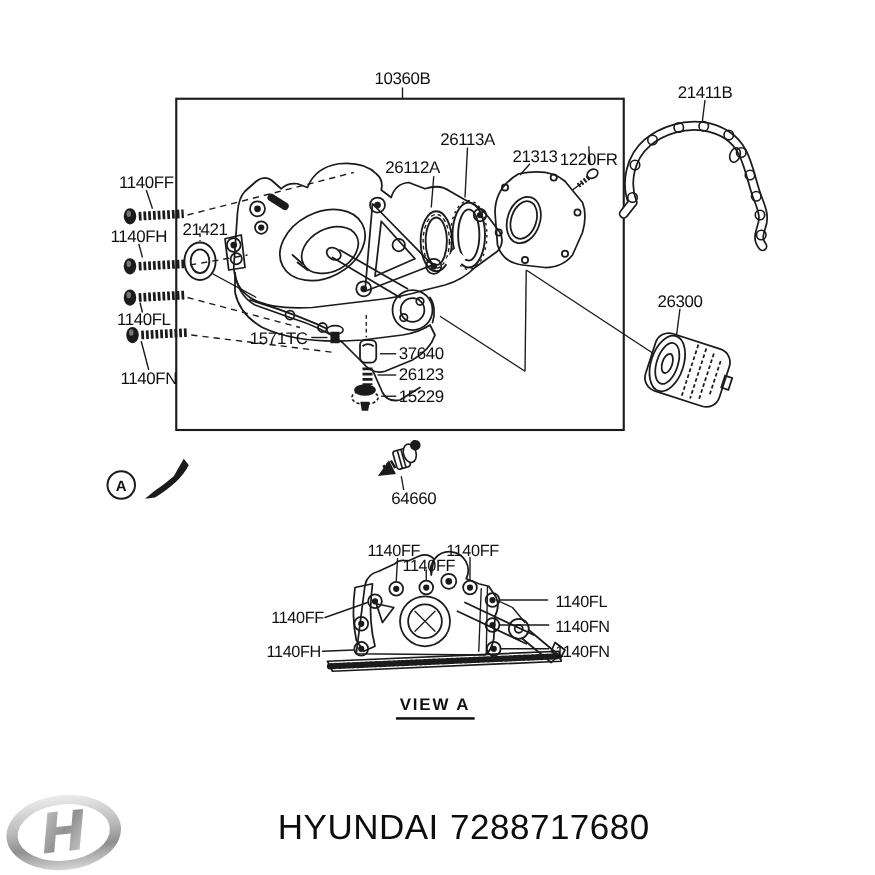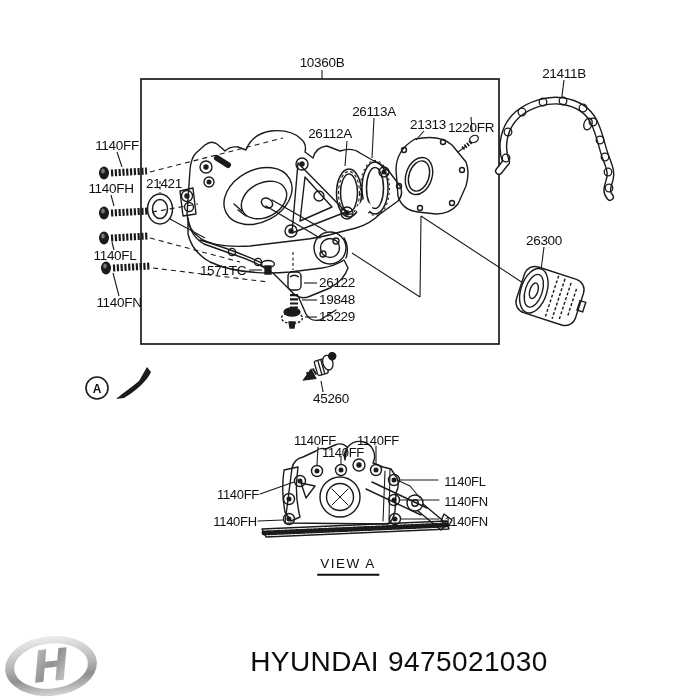--- a/index.html
+++ b/index.html
@@ -8,27 +8,27 @@
     font-family:"Liberation Sans",sans-serif;overflow:hidden;
   }
   svg{position:absolute;left:0;top:0;}
   .lbl{
     position:absolute;transform:translate(-50%,-50%);
     font-size:13.5px;letter-spacing:-0.3px;color:#101010;
     white-space:nowrap;line-height:1;
   }
   .lbl.small{font-size:13px;}
   .view-caption{
-    font-weight:normal;font-size:13.5px;letter-spacing:1.5px;
+    font-weight:bold;font-size:13.5px;letter-spacing:1.5px;
     border-bottom:2px solid #101010;padding:0 3px 3px 3px;
   }
   .brand-line{
     position:absolute;left:371px;top:646px;transform:translateX(-50%);
     font-size:28px;color:#0d0d0d;letter-spacing:0.4px;white-space:nowrap;
-    display:flex;gap:9px;margin-left:28px;
+    display:flex;gap:9px;
   }
 </style>
 </head>
 <body>
 
 <svg width="700" height="700" viewBox="0 0 700 700">
   <defs>
     <linearGradient id="silver" x1="0" y1="0" x2="0" y2="1">
       <stop offset="0" stop-color="#ededed"></stop>
       <stop offset="0.45" stop-color="#b9b9b9"></stop>
@@ -323,33 +323,33 @@
 <div class="lbl" style="left:374px;top:112px">26113A</div>
 <div class="lbl" style="left:330px;top:134px">26112A</div>
 <div class="lbl" style="left:428px;top:125px">21313</div>
 <div class="lbl" style="left:471px;top:128px">1220FR</div>
 <div class="lbl" style="left:117px;top:146px">1140FF</div>
 <div class="lbl" style="left:164px;top:184px">21421</div>
 <div class="lbl" style="left:111px;top:189px">1140FH</div>
 <div class="lbl" style="left:115px;top:256px">1140FL</div>
 <div class="lbl" style="left:119px;top:303px">1140FN</div>
 <div class="lbl" style="left:223px;top:271px">1571TC</div>
-<div class="lbl" style="left:337px;top:283px">26122</div>
-<div class="lbl" style="left:337px;top:300px">19848</div>
+<div class="lbl" style="left:337px;top:283px">37640</div>
+<div class="lbl" style="left:337px;top:300px">26123</div>
 <div class="lbl" style="left:337px;top:317px">15229</div>
 <div class="lbl" style="left:544px;top:241px">26300</div>
-<div class="lbl" style="left:331px;top:399px">45260</div>
+<div class="lbl" style="left:331px;top:399px">64660</div>
 
 <div class="lbl small" style="left:315px;top:440px">1140FF</div>
 <div class="lbl small" style="left:378px;top:440px">1140FF</div>
 <div class="lbl small" style="left:343px;top:452px">1140FF</div>
 <div class="lbl small" style="left:238px;top:494px">1140FF</div>
 <div class="lbl small" style="left:235px;top:521px">1140FH</div>
 <div class="lbl small" style="left:465px;top:481px">1140FL</div>
 <div class="lbl small" style="left:466px;top:501px">1140FN</div>
 <div class="lbl small" style="left:466px;top:521px">1140FN</div>
 
 <div class="lbl view-caption" style="left:348px;top:566px">VIEW A</div>
 
 <div class="brand-line">
   <span>HYUNDAI</span>
-  <span>9475021030</span>
+  <span>7288717680</span>
 </div>
 
 </body></html>

